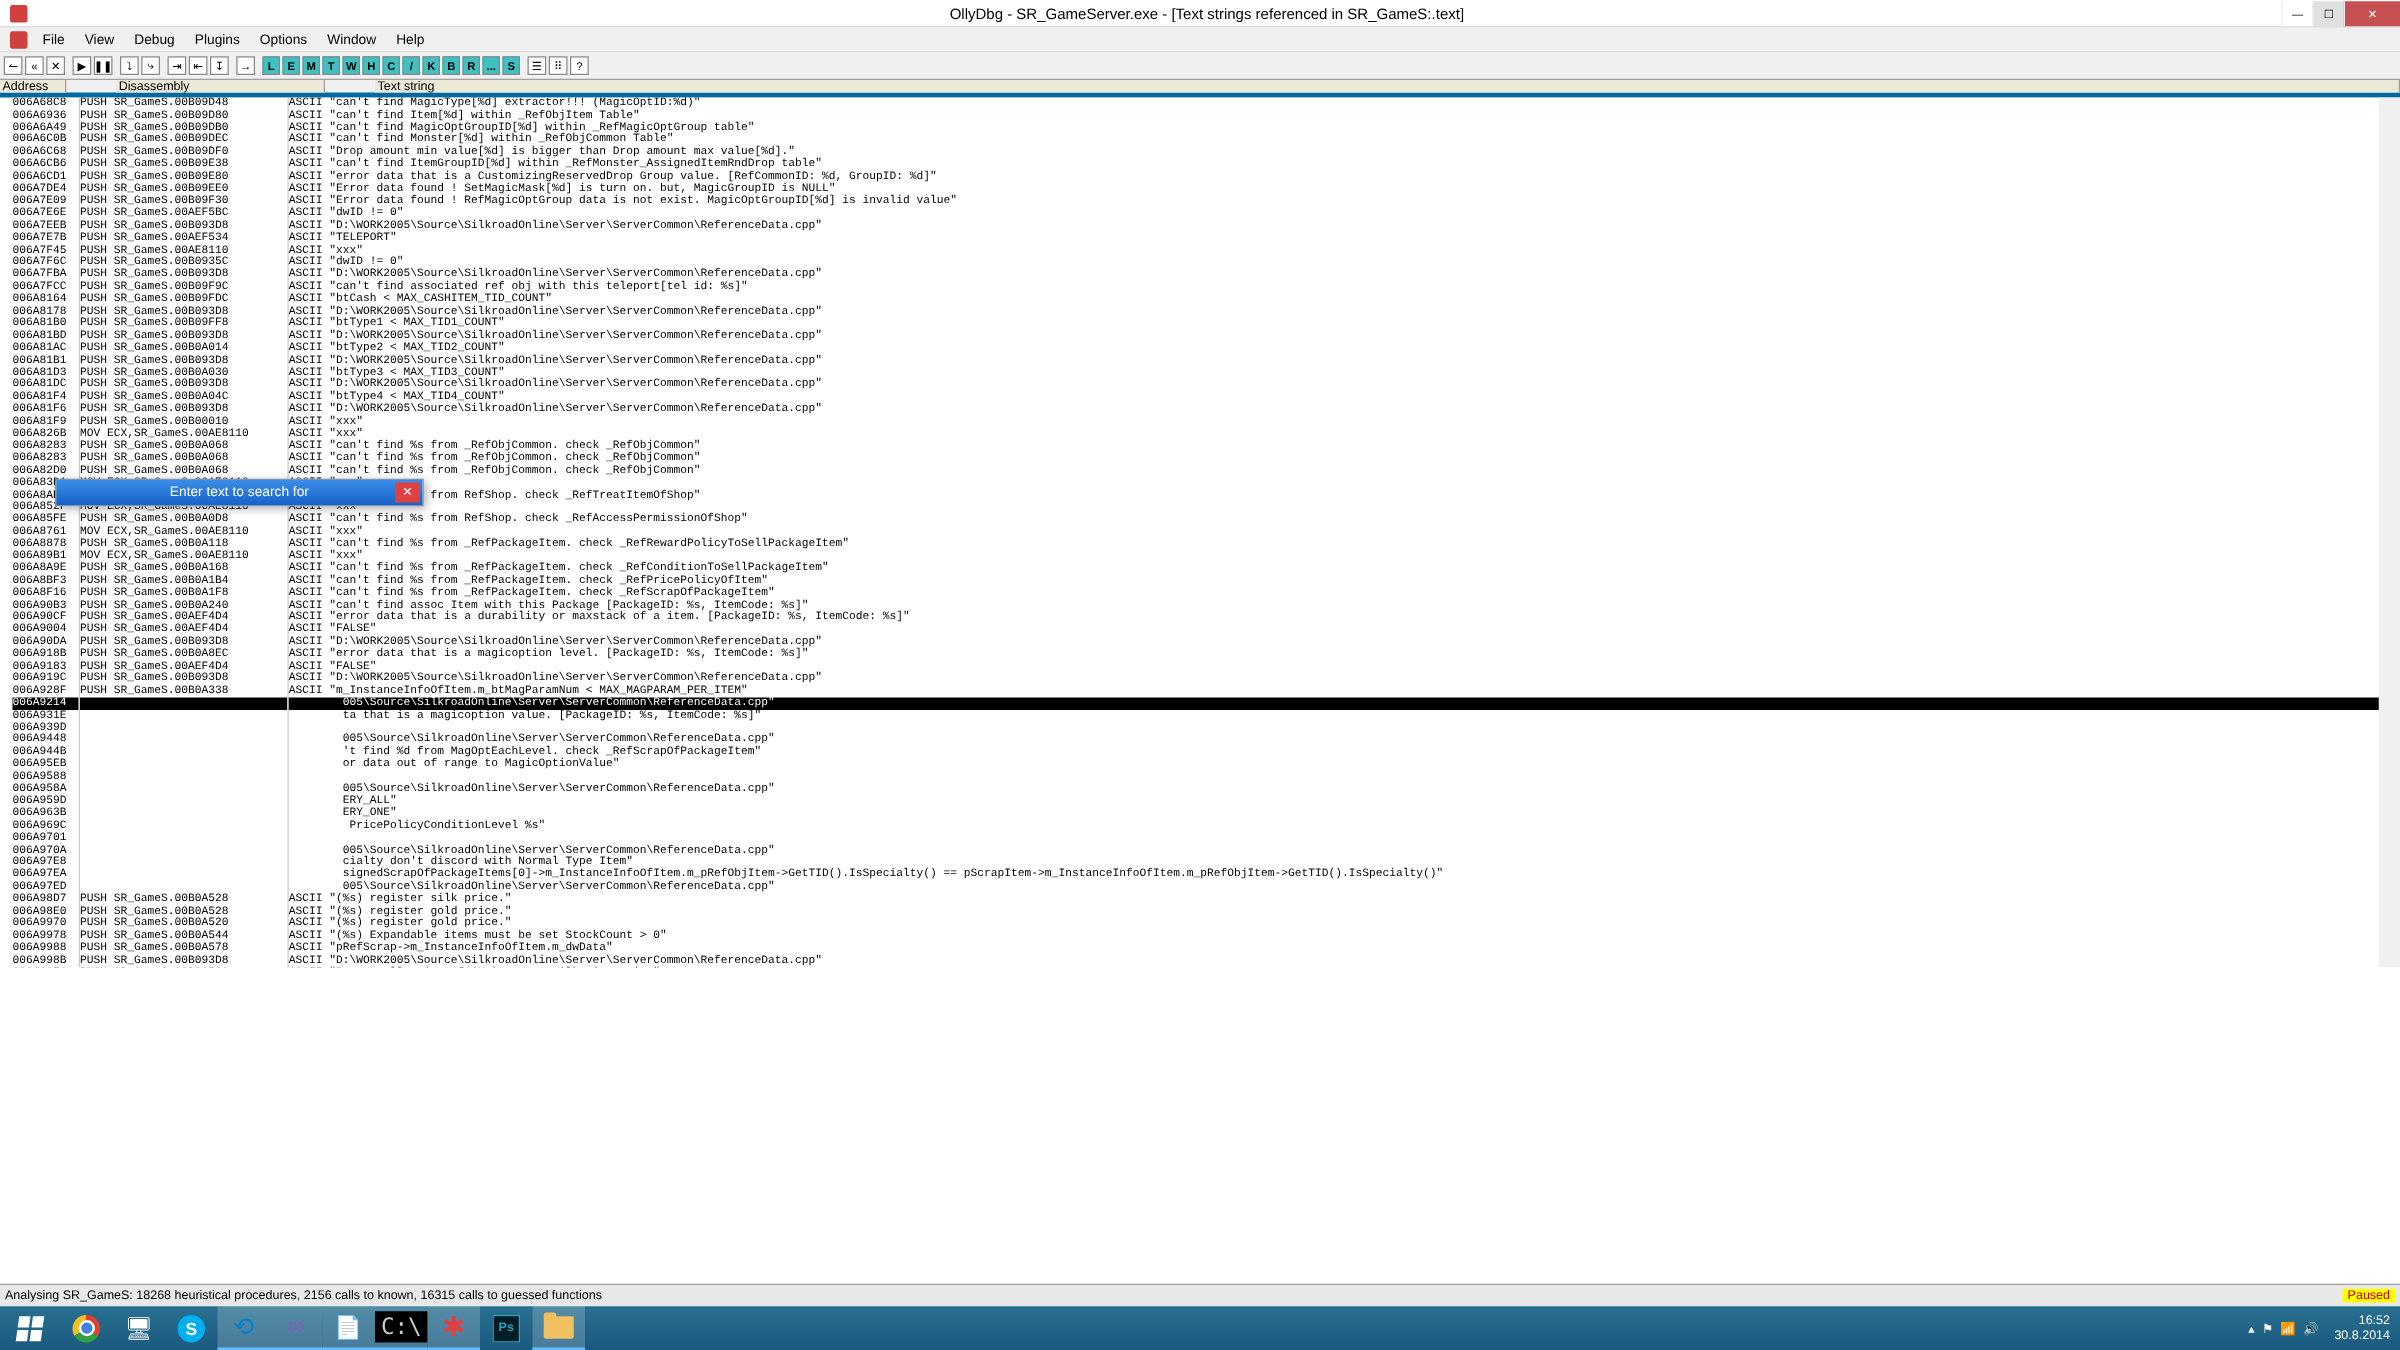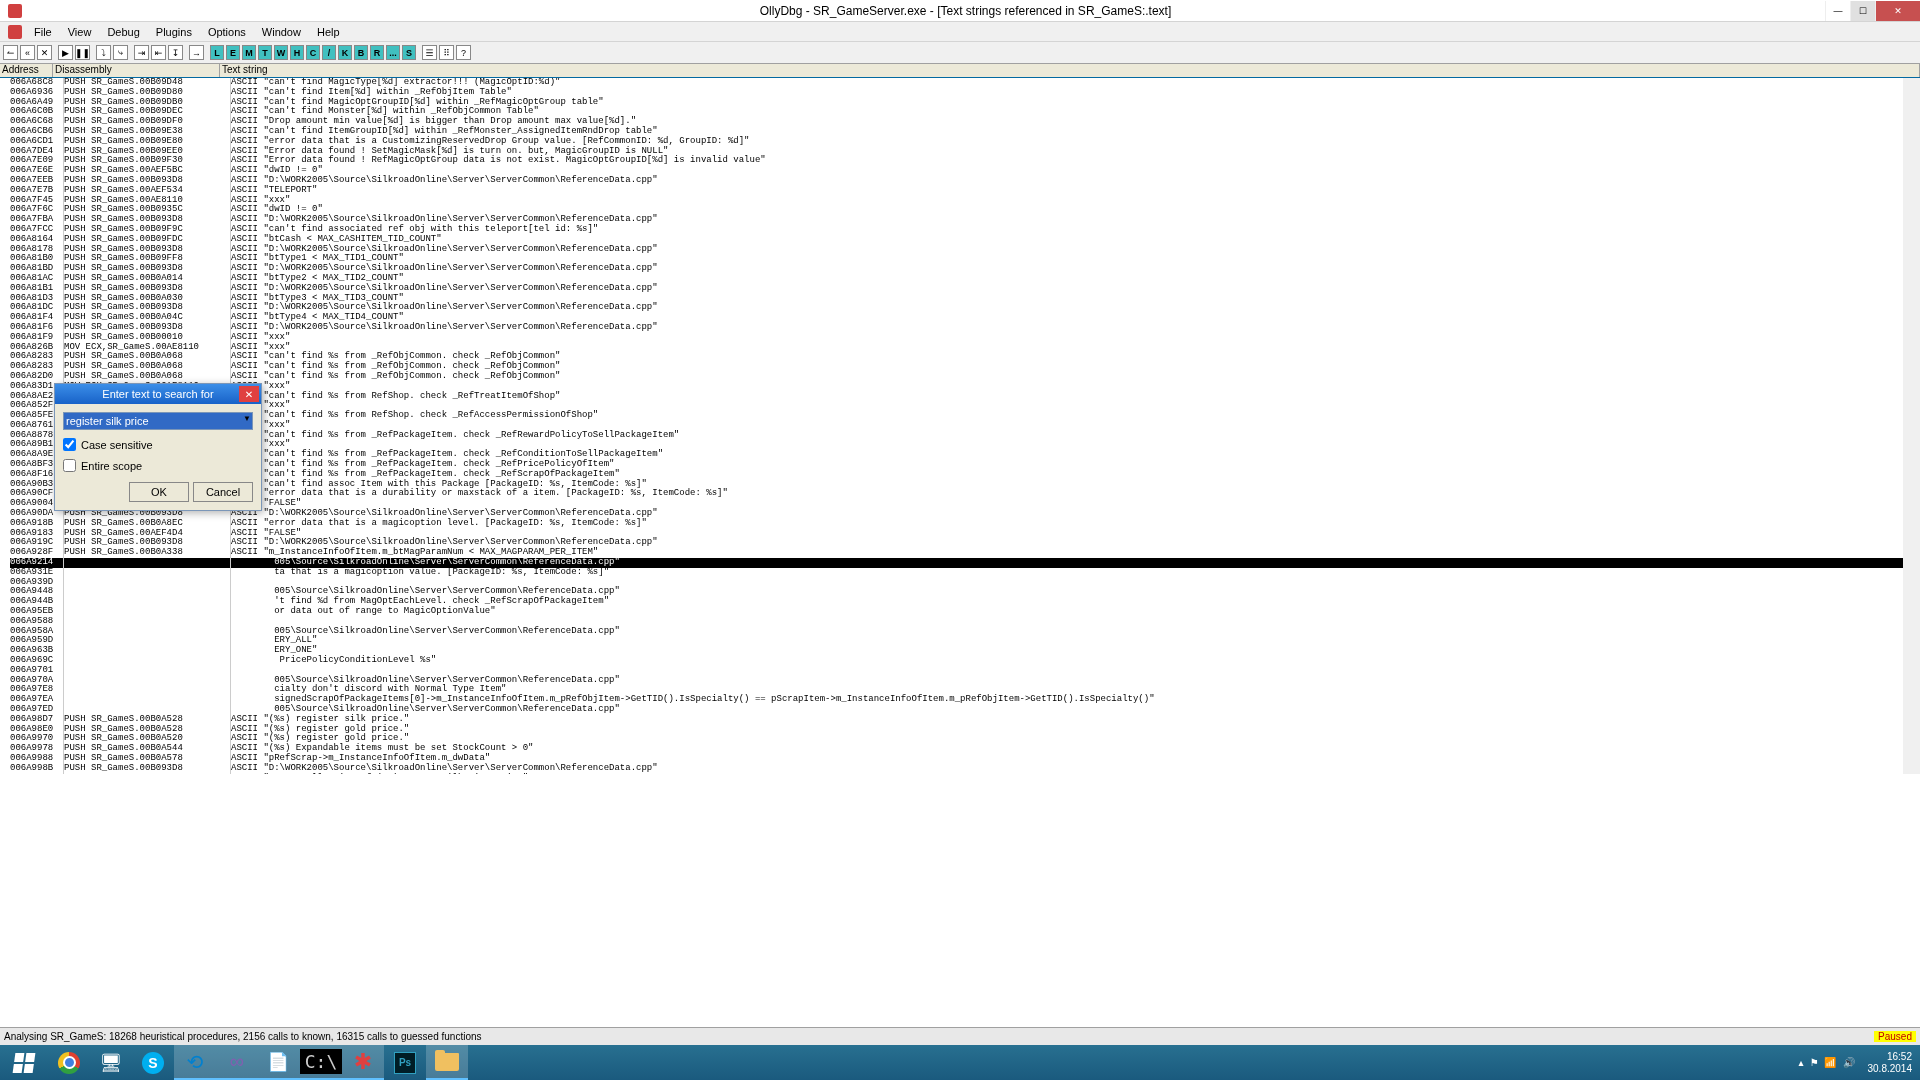--- a/index.html
+++ b/index.html
@@ -16,34 +16,34 @@
     .menubar { height: 20px; background: #f0f0f0; display: flex; align-items: center; padding-left: 8px; border-bottom: 1px solid #d4d4d4; }
     .menubar span { padding: 0 8px; font-size: 11px; }
     .menubar .app-icon { width:14px; height:14px; background:#d04040; margin-right:4px; border-radius:2px;}
     
     .toolbar { height: 22px; background: #f0f0f0; display: flex; align-items: center; border-bottom: 1px solid #a0a0a0; padding-left:2px;}
     .tb-btn { width: 15px; height: 15px; border: 1px solid #888; margin: 0 1px; background: #fff; display:flex; align-items:center; justify-content:center; font-size:9px;}
     .tb-btn.cyan { background: #40c0c0; color:#000; font-weight:bold; width:14px;}
     .tb-sep { width: 4px; }
     .tb-group { display:flex; }
     
-    .headers { height: 14px; background: #f0f0f0; display: flex; border-bottom: 1px solid #0369a1; font-size:10px;}
+    .headers { height: 14px; background: #f0f0f0; display: flex; border-bottom: 4px solid #0369a1; font-size:10px;gap:40px;}
     .header-cell { border-right: 1px solid #a0a0a0; padding-left:2px; background:#ece9d8;}
     .header-address { width: 53px; }
     .header-disasm { width: 167px; }
     .header-text { flex: 1; }
     
     .content { height: 696px; display: flex; font-family: 'Terminal', 'Courier New', monospace; font-size: 9px; line-height: 9.8px; overflow:hidden; position:relative;padding-left:10px;}
     .col-address { width: 53px; background: #fff; color: #000; white-space: pre; }
     .col-disasm { width: 167px; background: #fff; color: #000; white-space: pre; border-left:1px solid #ccc;}
     .col-text { flex: 1; background: #fff; color: #000; white-space: pre; border-left:1px solid #ccc;}
     .highlight-row { background: #000; color: #fff; }
     .scrollbar-v { position:absolute; right:0; top:0; width:17px; height:100%; background:#f0f0f0;}
     
-    .dialog { position: absolute; top: 383px; left: 54px; width: 208px; background: #ece9d8; border: 1px solid #7b96b8; box-shadow: 2px 2px 8px rgba(0,0,0,0.3); z-index:100;}
+    .dialog { position: absolute; top: 383px; left: 44px; width: 295px; background: #ece9d8; border: 1px solid #7b96b8; box-shadow: 2px 2px 8px rgba(0,0,0,0.3); z-index:100;}
     .dialog-title { background: linear-gradient(to bottom, #3b8ee8, #1862c8); color: #fff; height: 20px; display: flex; align-items: center; justify-content: center; font-size: 11px; position:relative;}
     .dialog-close { position:absolute; right:2px; top:2px; width:20px; height:16px; background:#e04040; color:#fff; display:flex; align-items:center; justify-content:center; font-size:10px;}
     .dialog-body { padding: 8px; background:#ece9d8;}
     .dialog-input { width: 100%; height: 18px; border: 1px solid #7b96b8; background:#fff; font-size:11px; padding:1px 2px;}
     .dialog-input.sel { background:#316ac5; color:#fff;}
     .dialog-check { display: flex; align-items: center; margin-top: 8px; font-size:11px;}
     .dialog-check input { margin-right: 5px; }
     .dialog-buttons { display: flex; justify-content: flex-end; gap: 4px; margin-top: 10px; }
     .dialog-btn { width: 60px; height: 20px; border: 1px solid #888; background: #ece9d8; font-size:11px;}
     
@@ -150,38 +150,20 @@
   <div class="col-disasm" id="col-d"><div class="">PUSH SR_GameS.00B09D48</div><div class="">PUSH SR_GameS.00B09D80</div><div class="">PUSH SR_GameS.00B09DB0</div><div class="">PUSH SR_GameS.00B09DEC</div><div class="">PUSH SR_GameS.00B09DF0</div><div class="">PUSH SR_GameS.00B09E38</div><div class="">PUSH SR_GameS.00B09E80</div><div class="">PUSH SR_GameS.00B09EE0</div><div class="">PUSH SR_GameS.00B09F30</div><div class="">PUSH SR_GameS.00AEF5BC</div><div class="">PUSH SR_GameS.00B093D8</div><div class="">PUSH SR_GameS.00AEF534</div><div class="">PUSH SR_GameS.00AE8110</div><div class="">PUSH SR_GameS.00B0935C</div><div class="">PUSH SR_GameS.00B093D8</div><div class="">PUSH SR_GameS.00B09F9C</div><div class="">PUSH SR_GameS.00B09FDC</div><div class="">PUSH SR_GameS.00B093D8</div><div class="">PUSH SR_GameS.00B09FF8</div><div class="">PUSH SR_GameS.00B093D8</div><div class="">PUSH SR_GameS.00B0A014</div><div class="">PUSH SR_GameS.00B093D8</div><div class="">PUSH SR_GameS.00B0A030</div><div class="">PUSH SR_GameS.00B093D8</div><div class="">PUSH SR_GameS.00B0A04C</div><div class="">PUSH SR_GameS.00B093D8</div><div class="">PUSH SR_GameS.00B00010</div><div class="">MOV ECX,SR_GameS.00AE8110</div><div class="">PUSH SR_GameS.00B0A068</div><div class="">PUSH SR_GameS.00B0A068</div><div class="">PUSH SR_GameS.00B0A068</div><div class="">MOV ECX,SR_GameS.00AE8110</div><div class="">PUSH SR_GameS.00B0A0A0</div><div class="">MOV ECX,SR_GameS.00AE8110</div><div class="">PUSH SR_GameS.00B0A0D8</div><div class="">MOV ECX,SR_GameS.00AE8110</div><div class="">PUSH SR_GameS.00B0A118</div><div class="">MOV ECX,SR_GameS.00AE8110</div><div class="">PUSH SR_GameS.00B0A168</div><div class="">PUSH SR_GameS.00B0A1B4</div><div class="">PUSH SR_GameS.00B0A1F8</div><div class="">PUSH SR_GameS.00B0A240</div><div class="">PUSH SR_GameS.00AEF4D4</div><div class="">PUSH SR_GameS.00AEF4D4</div><div class="">PUSH SR_GameS.00B093D8</div><div class="">PUSH SR_GameS.00B0A8EC</div><div class="">PUSH SR_GameS.00AEF4D4</div><div class="">PUSH SR_GameS.00B093D8</div><div class="">PUSH SR_GameS.00B0A338</div><div class="highlight-row"> </div><div class=""> </div><div class=""> </div><div class=""> </div><div class=""> </div><div class=""> </div><div class=""> </div><div class=""> </div><div class=""> </div><div class=""> </div><div class=""> </div><div class=""> </div><div class=""> </div><div class=""> </div><div class=""> </div><div class=""> </div><div class="">PUSH SR_GameS.00B0A528</div><div class="">PUSH SR_GameS.00B0A528</div><div class="">PUSH SR_GameS.00B0A520</div><div class="">PUSH SR_GameS.00B0A544</div><div class="">PUSH SR_GameS.00B0A578</div><div class="">PUSH SR_GameS.00B093D8</div><div class="">PUSH SR_GameS.00B0A58C</div></div>
   <div class="col-text" id="col-t"><div class="">ASCII "can't find MagicType[%d] extractor!!! (MagicOptID:%d)"</div><div class="">ASCII "can't find Item[%d] within _RefObjItem Table"</div><div class="">ASCII "can't find MagicOptGroupID[%d] within _RefMagicOptGroup table"</div><div class="">ASCII "can't find Monster[%d] within _RefObjCommon Table"</div><div class="">ASCII "Drop amount min value[%d] is bigger than Drop amount max value[%d]."</div><div class="">ASCII "can't find ItemGroupID[%d] within _RefMonster_AssignedItemRndDrop table"</div><div class="">ASCII "error data that is a CustomizingReservedDrop Group value. [RefCommonID: %d, GroupID: %d]"</div><div class="">ASCII "Error data found ! SetMagicMask[%d] is turn on. but, MagicGroupID is NULL"</div><div class="">ASCII "Error data found ! RefMagicOptGroup data is not exist. MagicOptGroupID[%d] is invalid value"</div><div class="">ASCII "dwID != 0"</div><div class="">ASCII "D:\WORK2005\Source\SilkroadOnline\Server\ServerCommon\ReferenceData.cpp"</div><div class="">ASCII "TELEPORT"</div><div class="">ASCII "xxx"</div><div class="">ASCII "dwID != 0"</div><div class="">ASCII "D:\WORK2005\Source\SilkroadOnline\Server\ServerCommon\ReferenceData.cpp"</div><div class="">ASCII "can't find associated ref obj with this teleport[tel id: %s]"</div><div class="">ASCII "btCash &lt; MAX_CASHITEM_TID_COUNT"</div><div class="">ASCII "D:\WORK2005\Source\SilkroadOnline\Server\ServerCommon\ReferenceData.cpp"</div><div class="">ASCII "btType1 &lt; MAX_TID1_COUNT"</div><div class="">ASCII "D:\WORK2005\Source\SilkroadOnline\Server\ServerCommon\ReferenceData.cpp"</div><div class="">ASCII "btType2 &lt; MAX_TID2_COUNT"</div><div class="">ASCII "D:\WORK2005\Source\SilkroadOnline\Server\ServerCommon\ReferenceData.cpp"</div><div class="">ASCII "btType3 &lt; MAX_TID3_COUNT"</div><div class="">ASCII "D:\WORK2005\Source\SilkroadOnline\Server\ServerCommon\ReferenceData.cpp"</div><div class="">ASCII "btType4 &lt; MAX_TID4_COUNT"</div><div class="">ASCII "D:\WORK2005\Source\SilkroadOnline\Server\ServerCommon\ReferenceData.cpp"</div><div class="">ASCII "xxx"</div><div class="">ASCII "xxx"</div><div class="">ASCII "can't find %s from _RefObjCommon. check _RefObjCommon"</div><div class="">ASCII "can't find %s from _RefObjCommon. check _RefObjCommon"</div><div class="">ASCII "can't find %s from _RefObjCommon. check _RefObjCommon"</div><div class="">ASCII "xxx"</div><div class="">ASCII "can't find %s from RefShop. check _RefTreatItemOfShop"</div><div class="">ASCII "xxx"</div><div class="">ASCII "can't find %s from RefShop. check _RefAccessPermissionOfShop"</div><div class="">ASCII "xxx"</div><div class="">ASCII "can't find %s from _RefPackageItem. check _RefRewardPolicyToSellPackageItem"</div><div class="">ASCII "xxx"</div><div class="">ASCII "can't find %s from _RefPackageItem. check _RefConditionToSellPackageItem"</div><div class="">ASCII "can't find %s from _RefPackageItem. check _RefPricePolicyOfItem"</div><div class="">ASCII "can't find %s from _RefPackageItem. check _RefScrapOfPackageItem"</div><div class="">ASCII "can't find assoc Item with this Package [PackageID: %s, ItemCode: %s]"</div><div class="">ASCII "error data that is a durability or maxstack of a item. [PackageID: %s, ItemCode: %s]"</div><div class="">ASCII "FALSE"</div><div class="">ASCII "D:\WORK2005\Source\SilkroadOnline\Server\ServerCommon\ReferenceData.cpp"</div><div class="">ASCII "error data that is a magicoption level. [PackageID: %s, ItemCode: %s]"</div><div class="">ASCII "FALSE"</div><div class="">ASCII "D:\WORK2005\Source\SilkroadOnline\Server\ServerCommon\ReferenceData.cpp"</div><div class="">ASCII "m_InstanceInfoOfItem.m_btMagParamNum &lt; MAX_MAGPARAM_PER_ITEM"</div><div class="highlight-row">        005\Source\SilkroadOnline\Server\ServerCommon\ReferenceData.cpp"</div><div class="">        ta that is a magicoption value. [PackageID: %s, ItemCode: %s]"</div><div class=""> </div><div class="">        005\Source\SilkroadOnline\Server\ServerCommon\ReferenceData.cpp"</div><div class="">        't find %d from MagOptEachLevel. check _RefScrapOfPackageItem"</div><div class="">        or data out of range to MagicOptionValue"</div><div class=""> </div><div class="">        005\Source\SilkroadOnline\Server\ServerCommon\ReferenceData.cpp"</div><div class="">        ERY_ALL"</div><div class="">        ERY_ONE"</div><div class="">         PricePolicyConditionLevel %s"</div><div class=""> </div><div class="">        005\Source\SilkroadOnline\Server\ServerCommon\ReferenceData.cpp"</div><div class="">        cialty don't discord with Normal Type Item"</div><div class="">        signedScrapOfPackageItems[0]-&gt;m_InstanceInfoOfItem.m_pRefObjItem-&gt;GetTID().IsSpecialty() == pScrapItem-&gt;m_InstanceInfoOfItem.m_pRefObjItem-&gt;GetTID().IsSpecialty()"</div><div class="">        005\Source\SilkroadOnline\Server\ServerCommon\ReferenceData.cpp"</div><div class="">ASCII "(%s) register silk price."</div><div class="">ASCII "(%s) register gold price."</div><div class="">ASCII "(%s) register gold price."</div><div class="">ASCII "(%s) Expandable items must be set StockCount &gt; 0"</div><div class="">ASCII "pRefScrap-&gt;m_InstanceInfoOfItem.m_dwData"</div><div class="">ASCII "D:\WORK2005\Source\SilkroadOnline\Server\ServerCommon\ReferenceData.cpp"</div><div class="">ASCII "Remove all price of (%s) except silkprice suit."</div></div>
   <div class="scrollbar-v"></div>
 </div>
 
 <div class="dialog">
   <div class="dialog-title">
     <span>Enter text to search for</span>
     <div class="dialog-close">✕</div>
   </div>
-  <div class="dialog-body">
-    <div style="position:relative;">
-      <input class="dialog-input sel" value="register silk price" style="">
-      <span style="position:absolute;right:2px;top:2px;font-size:8px;">▼</span>
-    </div>
-    <label class="dialog-check">
-      <input type="checkbox" checked="" style="">
-      <span>Case sensitive</span>
-    </label>
-    <label class="dialog-check">
-      <input type="checkbox" style="">
-      <span>Entire scope</span>
-    </label>
-    <div class="dialog-buttons">
-      <button class="dialog-btn">OK</button>
-      <button class="dialog-btn">Cancel</button>
-    </div>
-  </div>
 </div>
 
 <div class="statusbar">
   <span>Analysing SR_GameS: 18268 heuristical procedures, 2156 calls to known, 16315 calls to guessed functions</span>
   <span class="status-paused">Paused</span>
 </div>
 
 <div class="taskbar">
   <div class="start-btn">
     <div class="win-logo">

